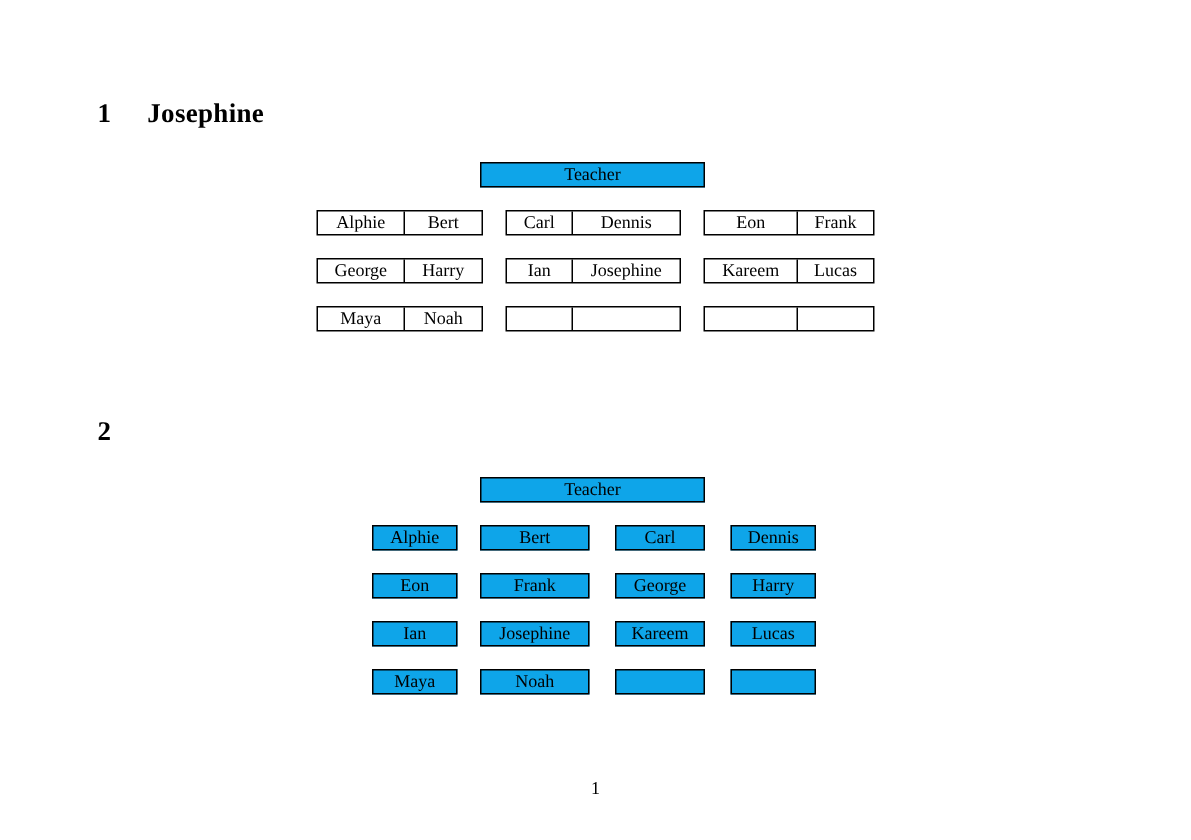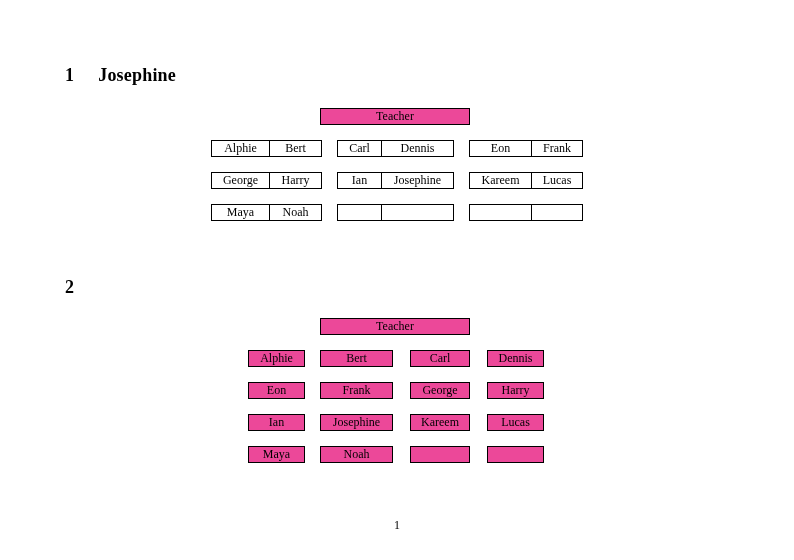--- a/index.html
+++ b/index.html
@@ -29,21 +29,21 @@
   }
   .box {
     position: absolute;
     height: 17px;
     border: 1px solid #000;
     display: flex;
     align-items: center;
     justify-content: center;
     font-size: 12px;
     line-height: 15px;
-    background: #ec4899;
+    background: #0ea5e9;
     text-align: center;
   }
   .desk {
     position: absolute;
     height: 17px;
     border: 1px solid #000;
     display: flex;
     background: #ffffff;
   }
   .desk .cell {

